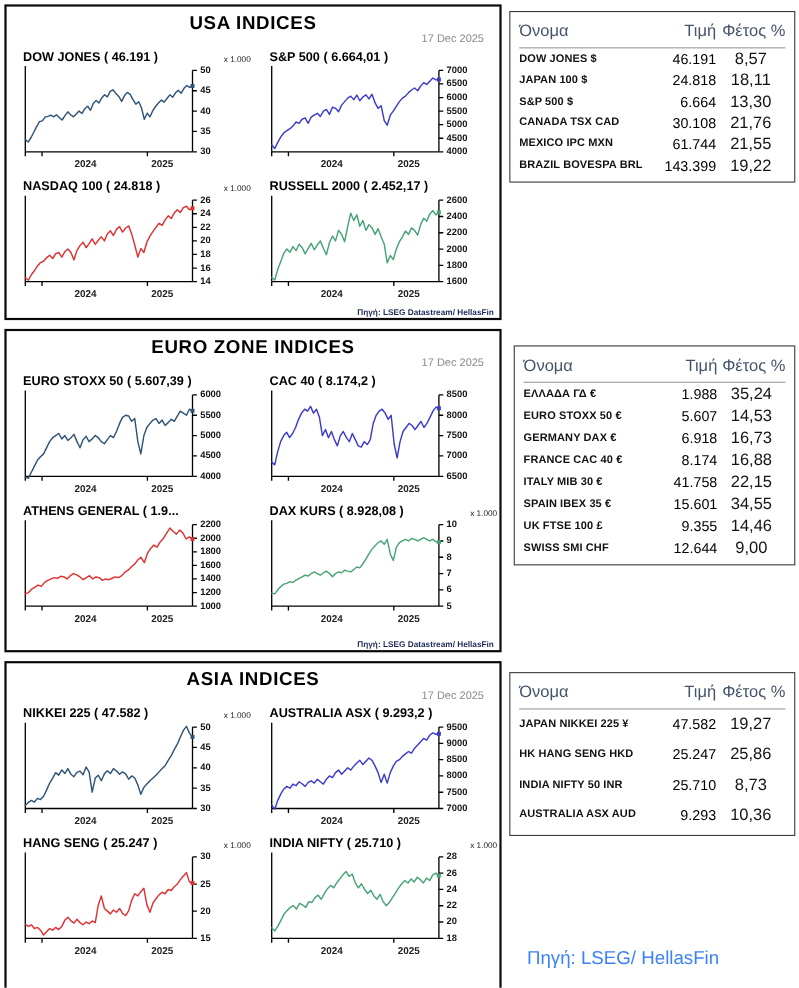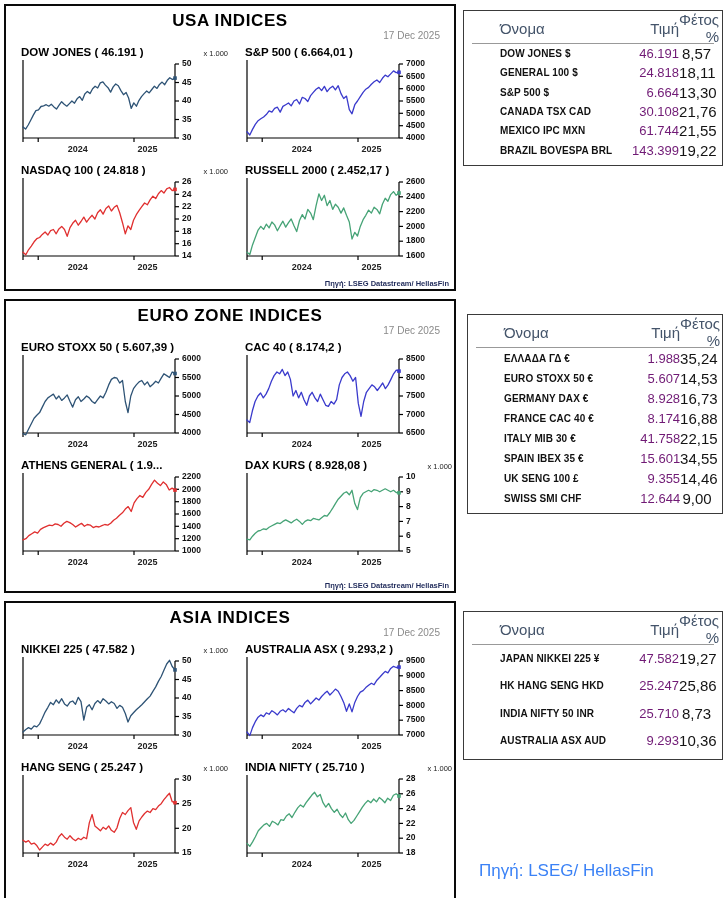--- a/index.html
+++ b/index.html
@@ -20,25 +20,25 @@
   .chart-title{font-weight:bold;font-size:11.5px;white-space:nowrap;overflow:hidden;}
   .chart-unit{font-size:7.5px;color:#222;padding-right:3px;white-space:nowrap;}
   .data-table{position:absolute;background:#fff;border:1.5px solid #3a3a3a;display:flex;flex-direction:column;
     padding:2px 8px 5px 8px;box-sizing:border-box;}
   #table-0{left:463px;top:10px;width:260px;height:156px;}
   #table-1{left:467px;top:314px;width:256px;height:200px;}
   #table-2{left:463px;top:611px;width:260px;height:149px;}
   .t-head{display:flex;align-items:center;height:30px;border-bottom:1px solid #999;color:#44546a;font-size:15px;flex:0 0 auto;}
   .t-body{flex:1;display:flex;flex-direction:column;justify-content:space-around;}
   .t-row{display:flex;align-items:center;}
-  .c-name{flex:0 0 47%;margin-left:28px;}
+  .c-name{flex:0 0 47%;}
   .c-val{flex:0 0 27%;text-align:right;}
   .c-pct{flex:1;text-align:right;}
   .t-row .c-name{font-weight:bold;font-size:10px;letter-spacing:.1px;color:#111;}
-  .t-row .c-val{font-size:13px;color:#701a75;}
+  .t-row .c-val{font-size:13px;color:#000000;}
   .t-row .c-pct{font-size:15px;color:#141414;text-align:center;}
   .source-note{position:absolute;left:479px;top:861px;font-size:17px;color:#3b82f6;}
 </style>
 </head>
 <body>
 
 <div class="panel" id="panel-0">
   <div class="panel-title">USA INDICES</div>
   <div class="panel-date">17 Dec 2025</div>
   <div class="chart-grid">
@@ -386,21 +386,21 @@
       <span class="c-val">Τιμή</span>
       <span class="c-pct">Φέτος %</span>
     </div>
     <div class="t-body">
       <div class="t-row">
         <span class="c-name">DOW JONES $</span>
         <span class="c-val">46.191</span>
         <span class="c-pct">8,57</span>
       </div>
       <div class="t-row">
-        <span class="c-name">GENERAL 100 $</span>
+        <span class="c-name">JAPAN 100 $</span>
         <span class="c-val">24.818</span>
         <span class="c-pct">18,11</span>
       </div>
       <div class="t-row">
         <span class="c-name">S&amp;P 500 $</span>
         <span class="c-val">6.664</span>
         <span class="c-pct">13,30</span>
       </div>
       <div class="t-row">
         <span class="c-name">CANADA TSX CAD</span>
@@ -431,40 +431,40 @@
         <span class="c-val">1.988</span>
         <span class="c-pct">35,24</span>
       </div>
       <div class="t-row">
         <span class="c-name">EURO STOXX 50 €</span>
         <span class="c-val">5.607</span>
         <span class="c-pct">14,53</span>
       </div>
       <div class="t-row">
         <span class="c-name">GERMANY DAX €</span>
-        <span class="c-val">8.928</span>
+        <span class="c-val">6.918</span>
         <span class="c-pct">16,73</span>
       </div>
       <div class="t-row">
         <span class="c-name">FRANCE CAC 40 €</span>
         <span class="c-val">8.174</span>
         <span class="c-pct">16,88</span>
       </div>
       <div class="t-row">
         <span class="c-name">ITALY MIB 30 €</span>
         <span class="c-val">41.758</span>
         <span class="c-pct">22,15</span>
       </div>
       <div class="t-row">
         <span class="c-name">SPAIN IBEX 35 €</span>
         <span class="c-val">15.601</span>
         <span class="c-pct">34,55</span>
       </div>
       <div class="t-row">
-        <span class="c-name">UK SENG 100 £</span>
+        <span class="c-name">UK FTSE 100 £</span>
         <span class="c-val">9.355</span>
         <span class="c-pct">14,46</span>
       </div>
       <div class="t-row">
         <span class="c-name">SWISS SMI CHF</span>
         <span class="c-val">12.644</span>
         <span class="c-pct">9,00</span>
       </div>
     </div>
   </div>

